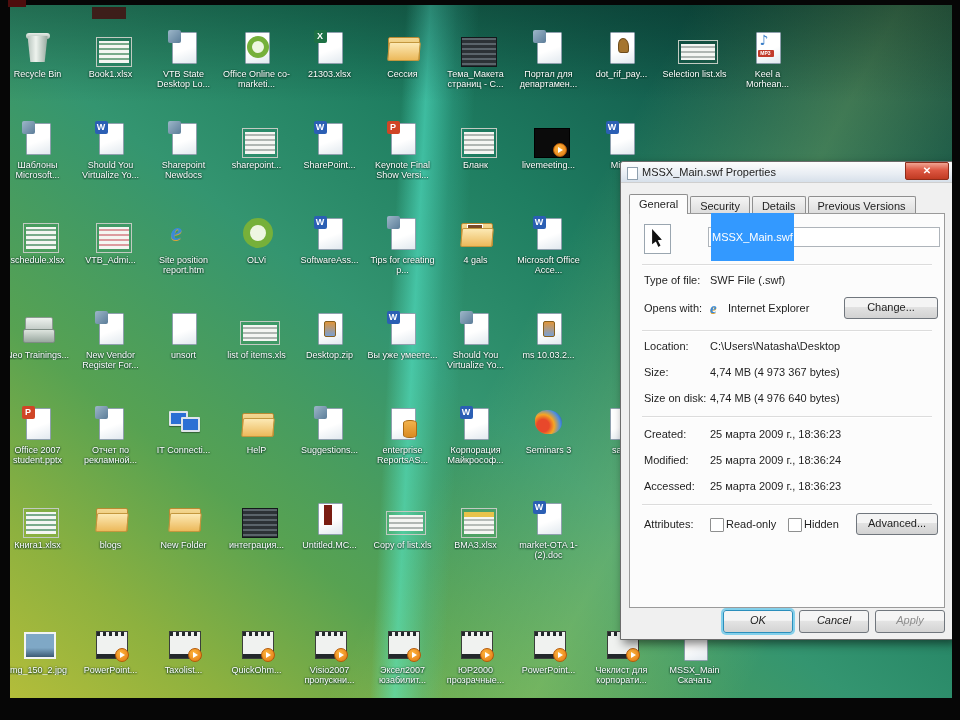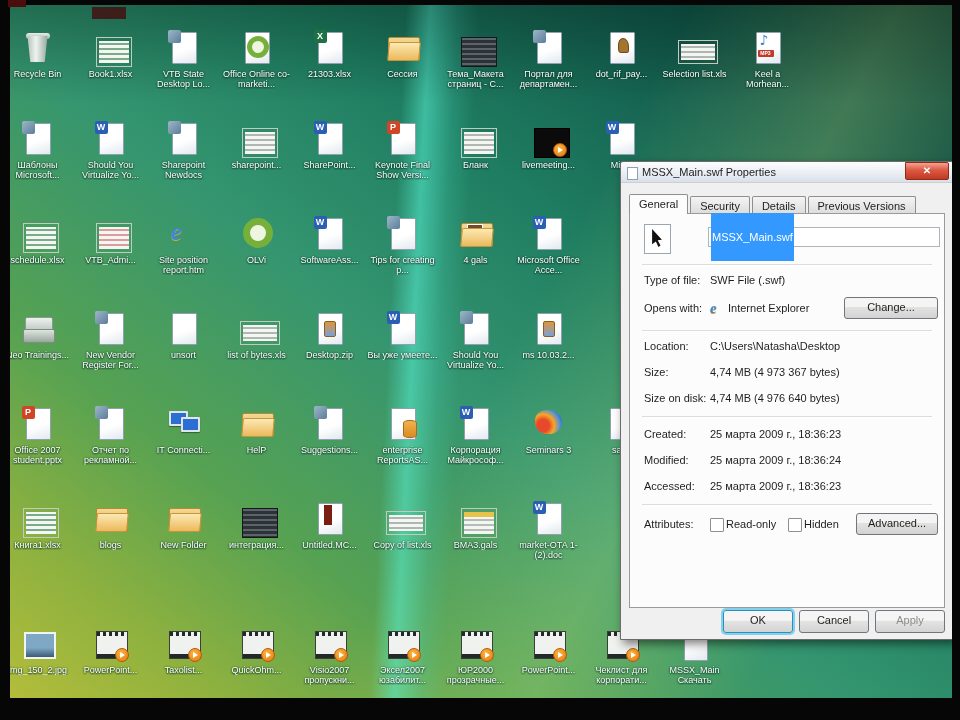--- a/index.html
+++ b/index.html
@@ -107,21 +107,21 @@
   #name-box{position:absolute;left:78px;top:13px;width:228px;height:18px;background:#fff;
             border:1px solid #aeb4ba;line-height:18px;padding-left:2px;}
   #name-box span{background:#3399ff;color:#fff;padding:18px 1px;}
   #ie-ic{position:absolute;left:80px;top:-2px;color:#3a8ad8;font:bold italic 15px/16px "Liberation Serif",serif;text-shadow:0 1px 0 #d9a33a;}
   .vbtn{position:absolute;height:20px;background:linear-gradient(180deg,#f4f4f4 45%,#e2e2e2 46%,#d2d2d2);
         border:1px solid #70767d;border-radius:3px;text-align:center;font-size:11px;line-height:18px;cursor:pointer;color:#1e1e1e;}
   .cb{position:absolute;width:12px;height:12px;background:#fff;border:1px solid #8e8f8f;border-radius:1px;cursor:pointer;}
   .cblabel{position:absolute;color:#1e1e1e;}
   #btn-row{position:absolute;left:0;right:0;bottom:8px;height:21px;}
   .dbtn{position:absolute;top:0;width:68px;height:21px;background:linear-gradient(180deg,#f5f5f5 45%,#e4e4e4 46%,#d3d3d3);
-        border:1px solid #70767d;border-radius:3px;text-align:center;font-size:11px;line-height:19px;cursor:pointer;}
+        border:1px solid #70767d;border-radius:3px;text-align:center;font-size:11px;line-height:19px;cursor:pointer;font-style:italic;}
   #btn-ok{right:160px;border-color:#2c8fbc;box-shadow:0 0 0 2px rgba(95,197,234,.75);}
   #btn-cancel{right:84px;}
   #btn-apply{right:8px;color:#8d8d8d;}
 </style>
 </head>
 <body>
 
 <div class="bar" id="bar-top"></div>
 <div class="bar" id="bar-bottom"></div>
 <div class="bar" id="bar-left"></div>
@@ -344,21 +344,21 @@
       <div class="dicon">
         <div class="ic">
           <i class="pg"></i>
         </div>
         <div class="lbl">unsort</div>
       </div>
       <div class="dicon">
         <div class="ic">
           <i class="th thw"></i>
         </div>
-        <div class="lbl">list of bytes.xls</div>
+        <div class="lbl">list of items.xls</div>
       </div>
       <div class="dicon">
         <div class="ic">
           <i class="pg"></i>
           <i class="zipb"></i>
         </div>
         <div class="lbl">Desktop.zip</div>
       </div>
       <div class="dicon">
         <div class="ic">
@@ -482,21 +482,21 @@
       <div class="dicon">
         <div class="ic">
           <i class="th thw"></i>
         </div>
         <div class="lbl">Copy of list.xls</div>
       </div>
       <div class="dicon">
         <div class="ic">
           <i class="th thy"></i>
         </div>
-        <div class="lbl">BMA3.gals</div>
+        <div class="lbl">BMA3.xlsx</div>
       </div>
       <div class="dicon">
         <div class="ic">
           <i class="pg"></i>
           <i class="bd bd-w">W</i>
         </div>
         <div class="lbl">market-OTA 1-(2).doc</div>
       </div>
     </div>
     <div class="irow r6">

